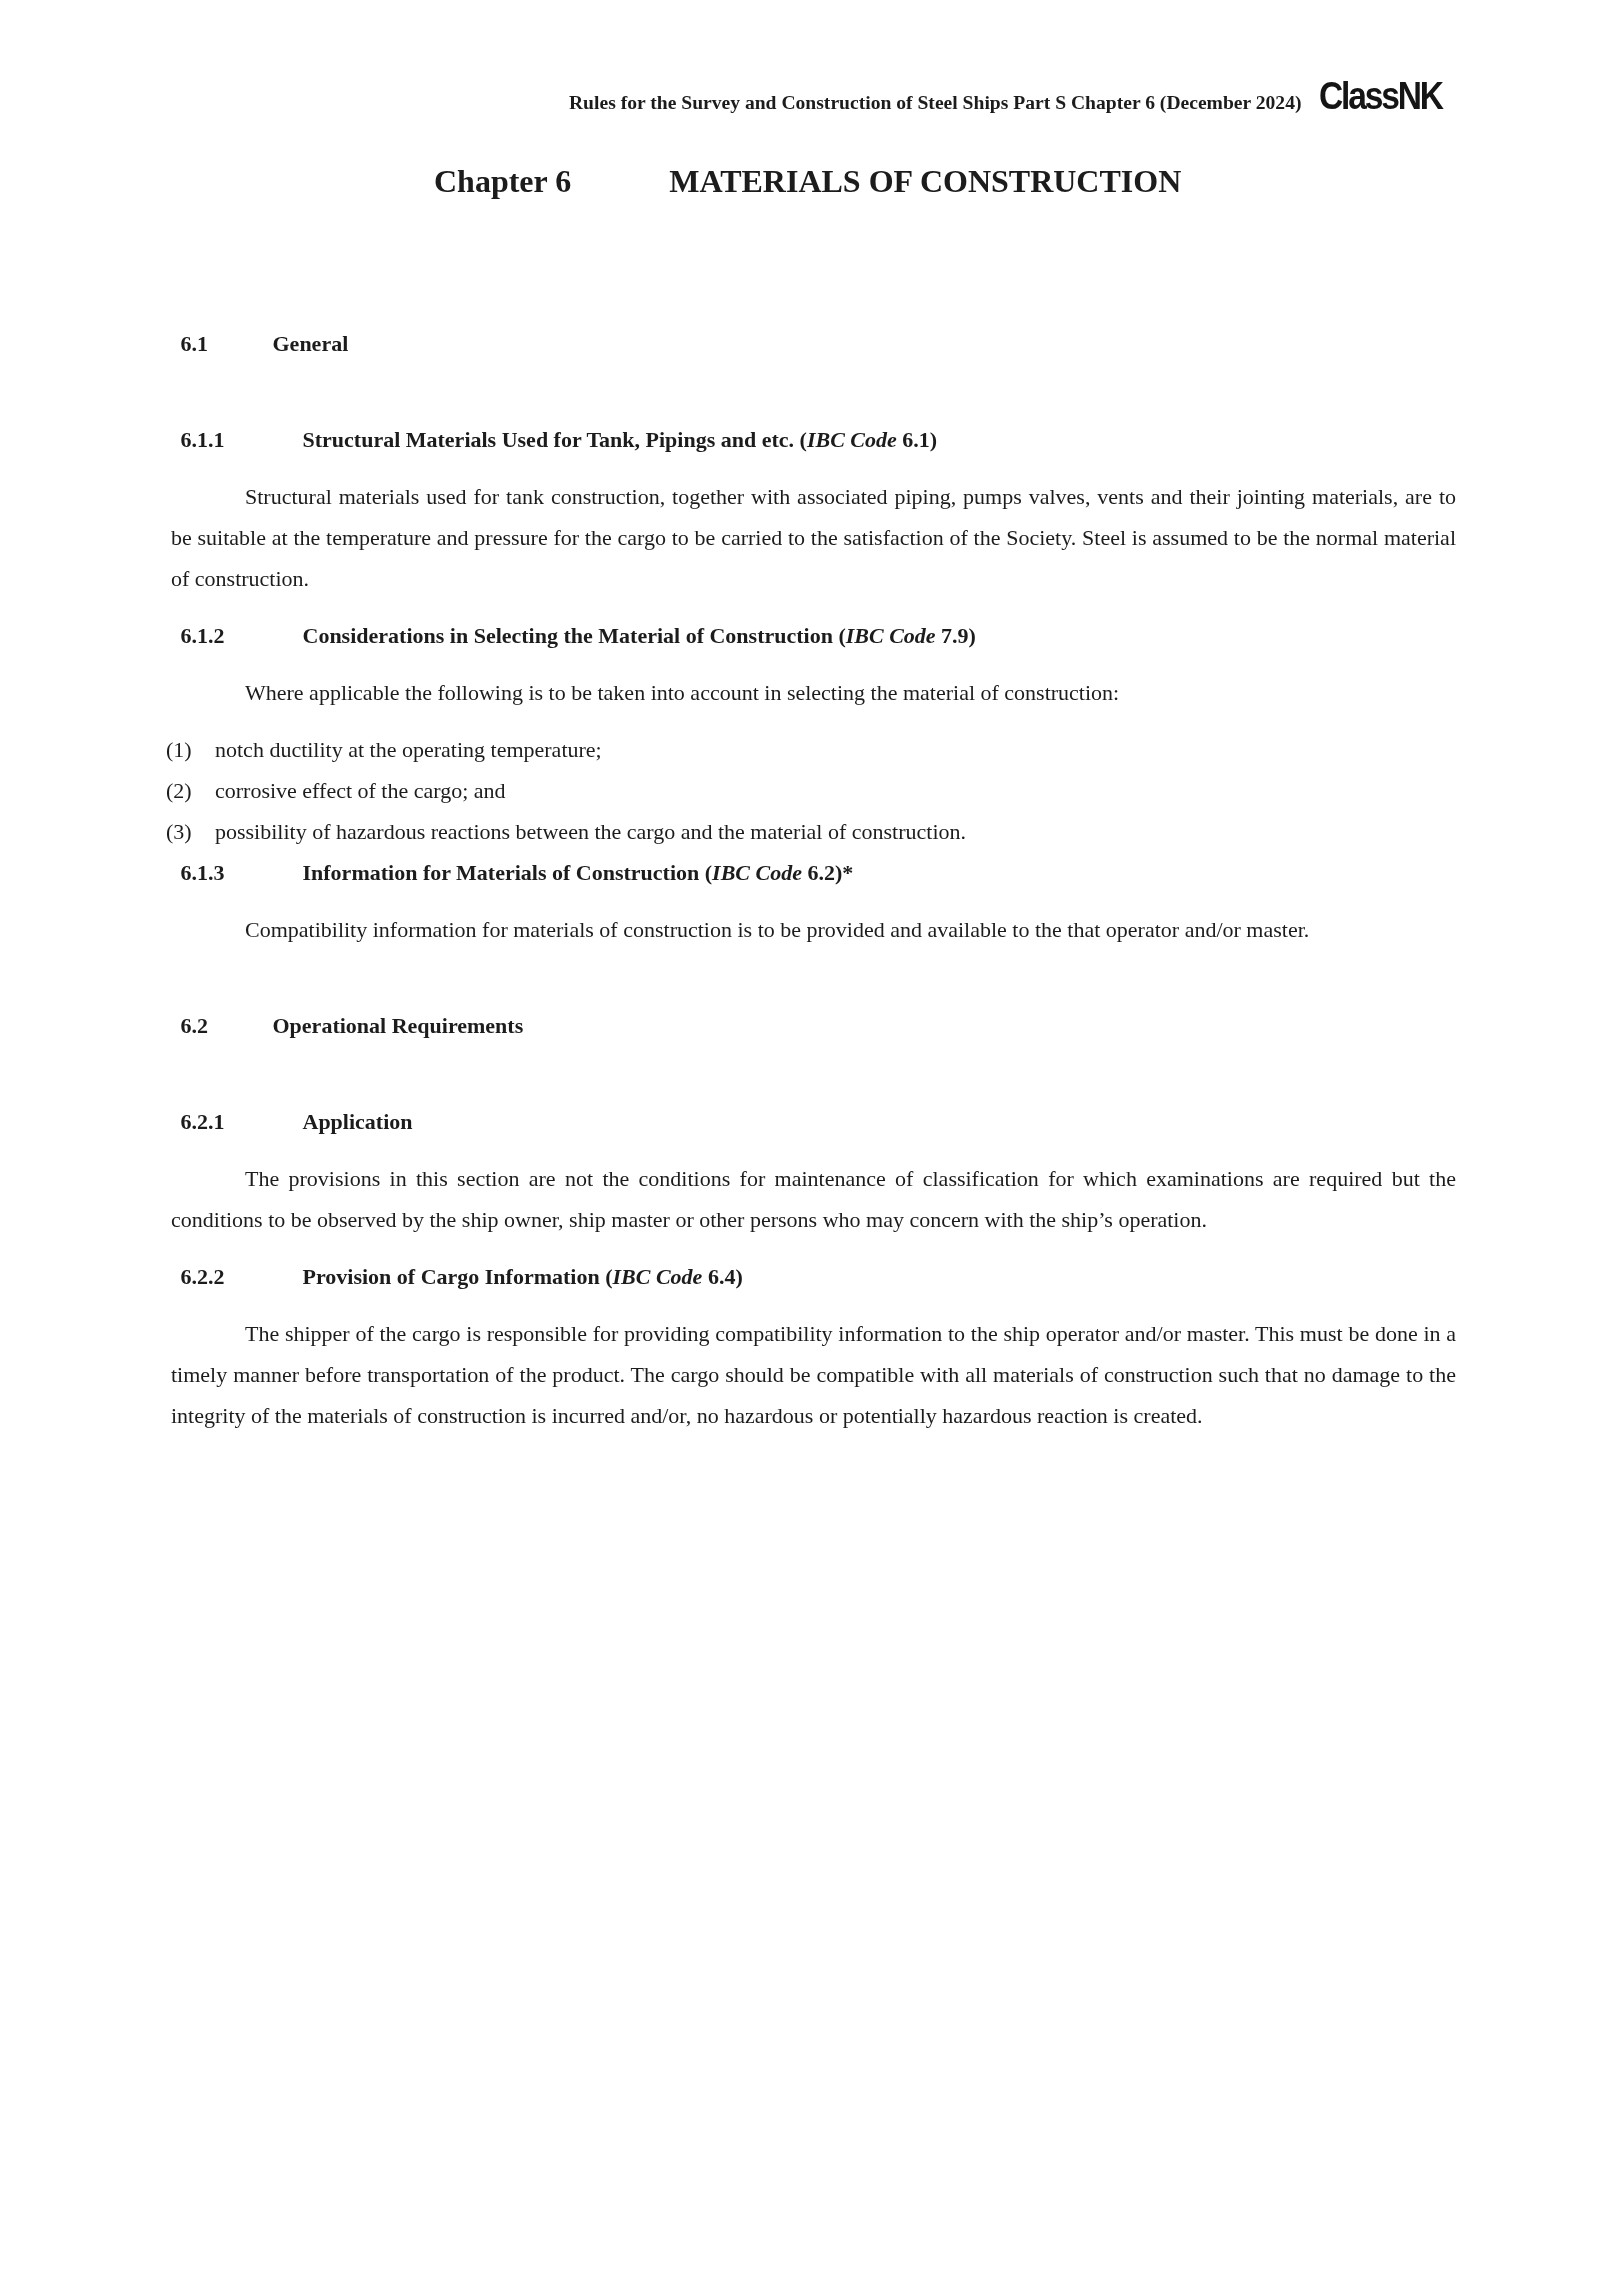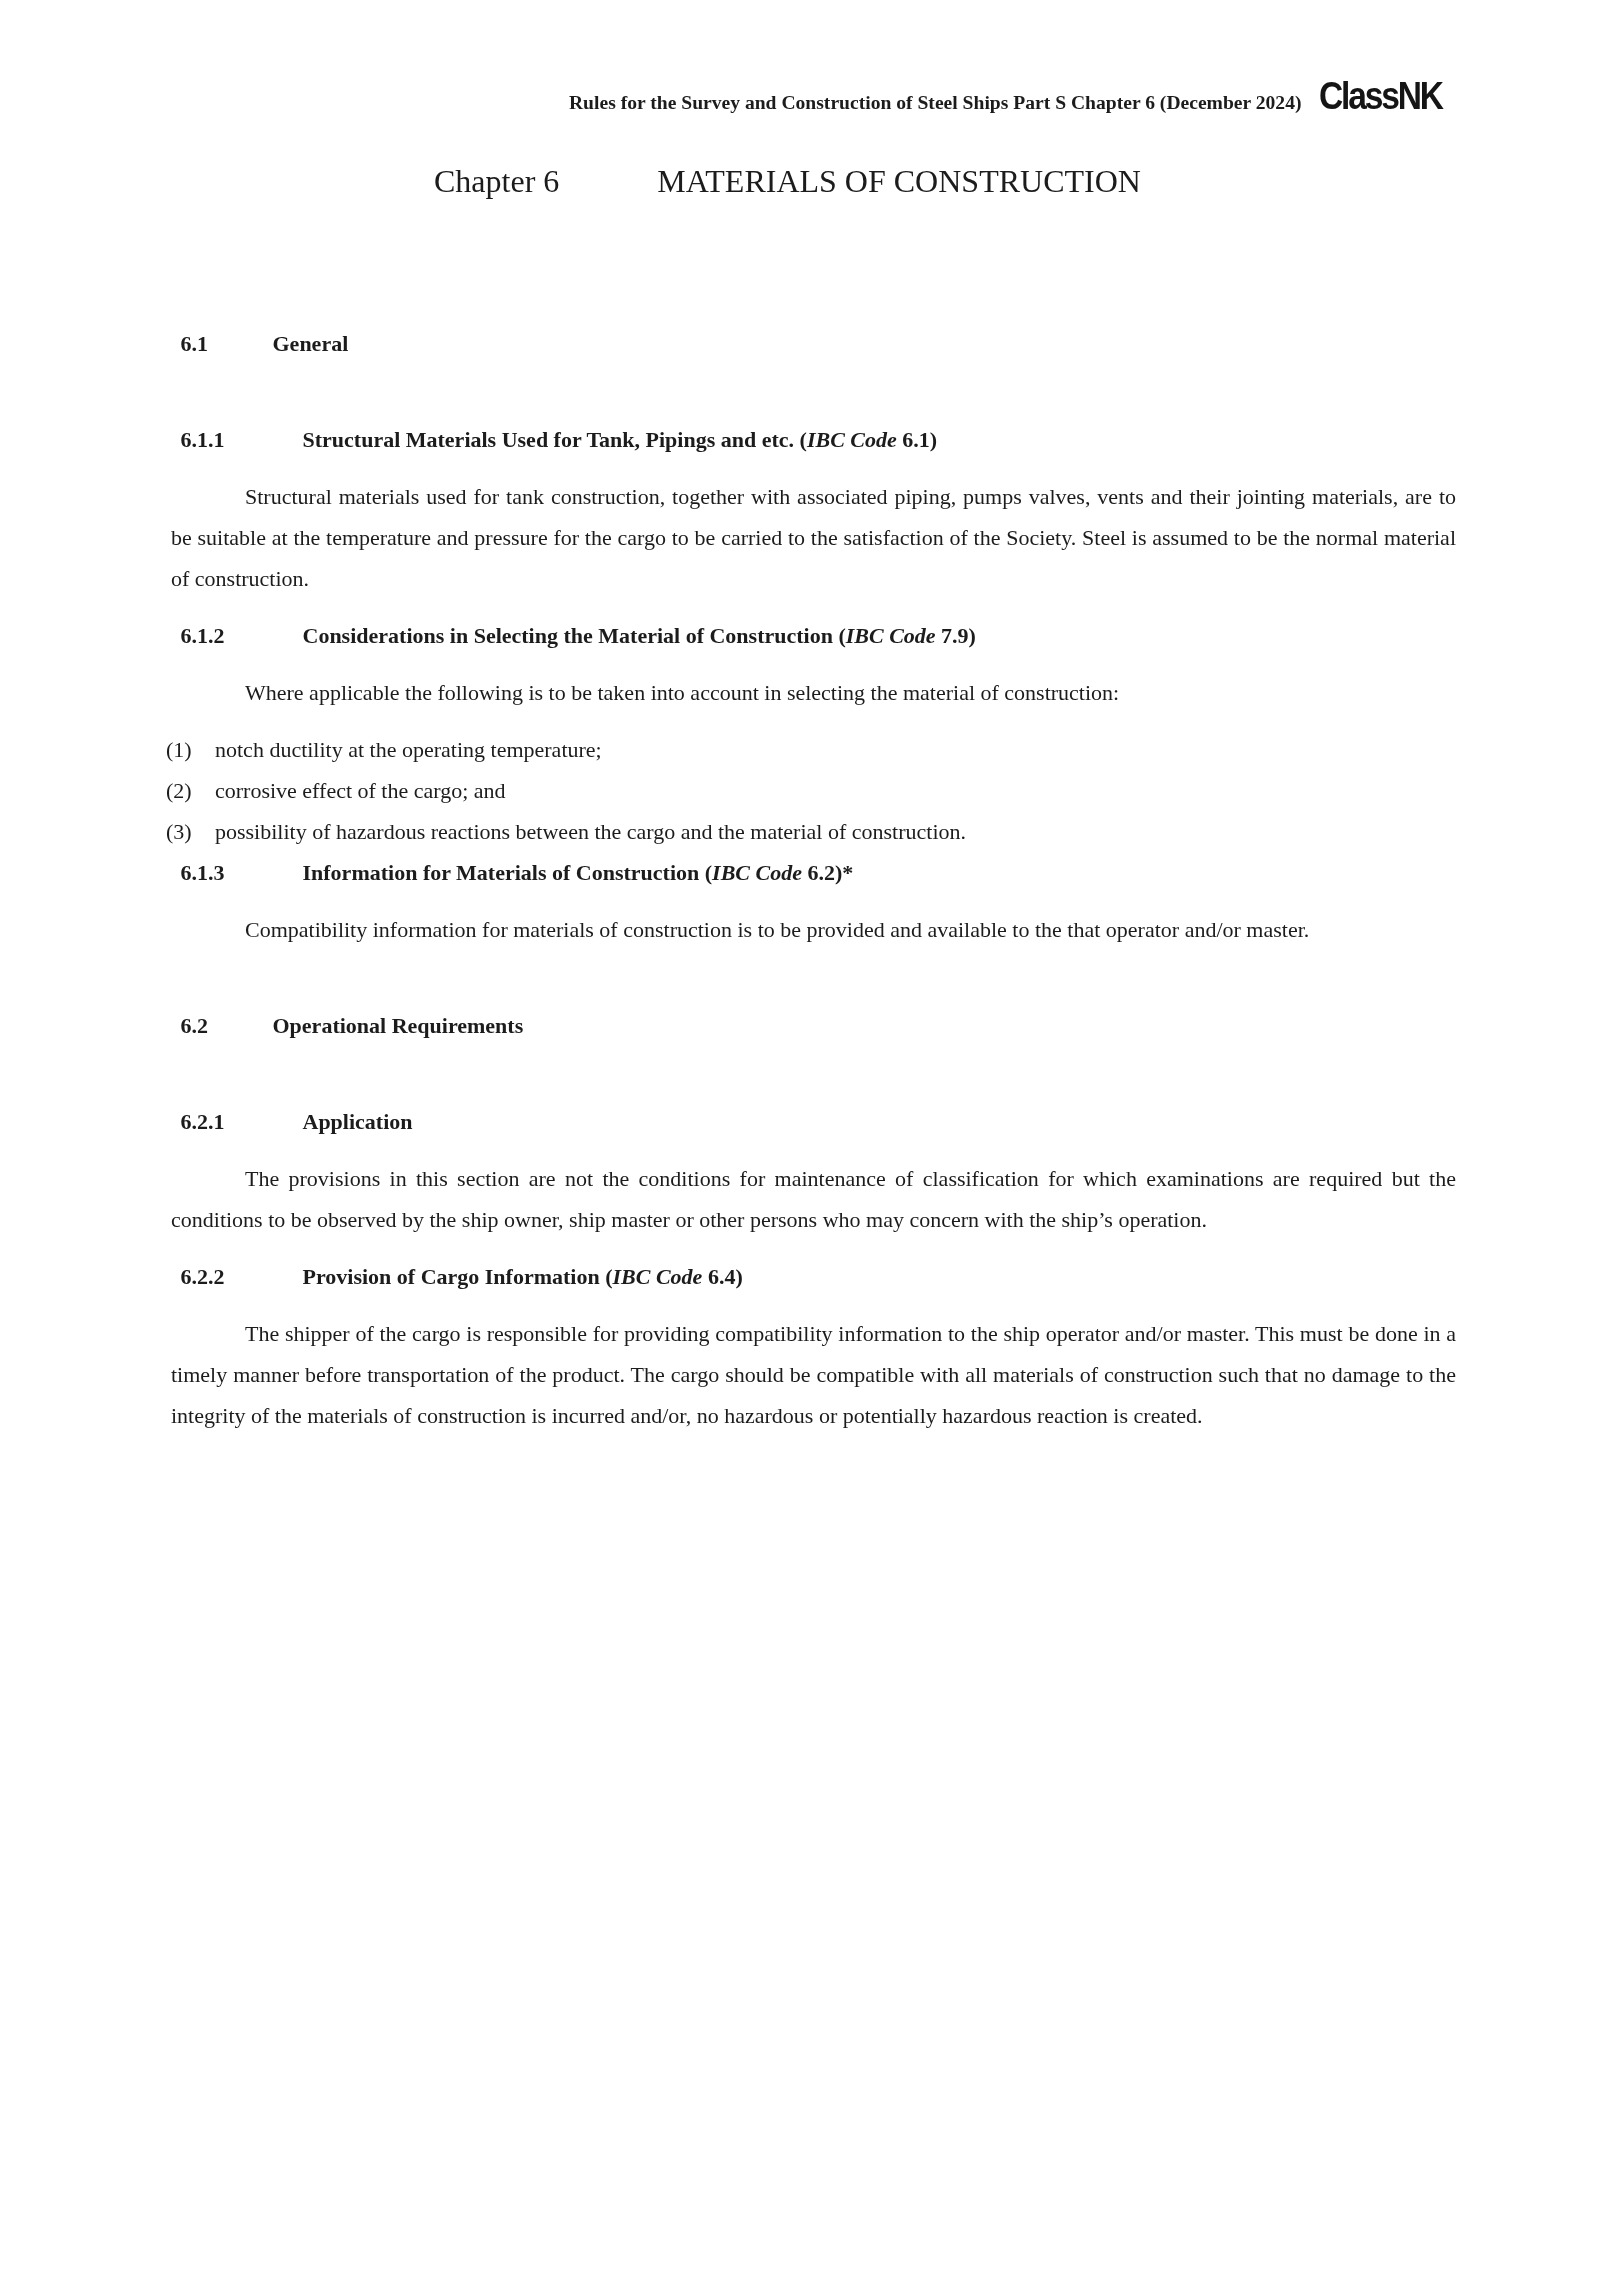--- a/index.html
+++ b/index.html
@@ -38,21 +38,21 @@
     transform-origin:left bottom;
     color:#151515;
   }
   
   .chapter{
     position:absolute;
     top:163px;
     left:434px;
     display:flex;
     gap:98px;
-    font-weight:normal;
+    font-weight:bold;
     font-size:32px;
     line-height:37px;
     white-space:nowrap;
   }
   
   .content{
     position:absolute;
     top:323px;
     left:155px;
     width:1317px;

